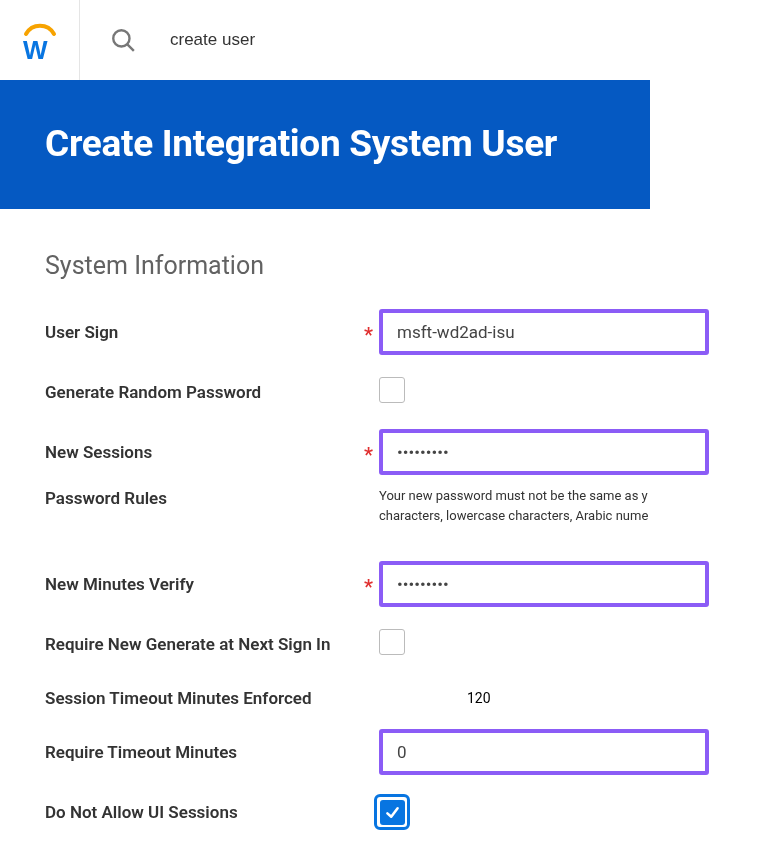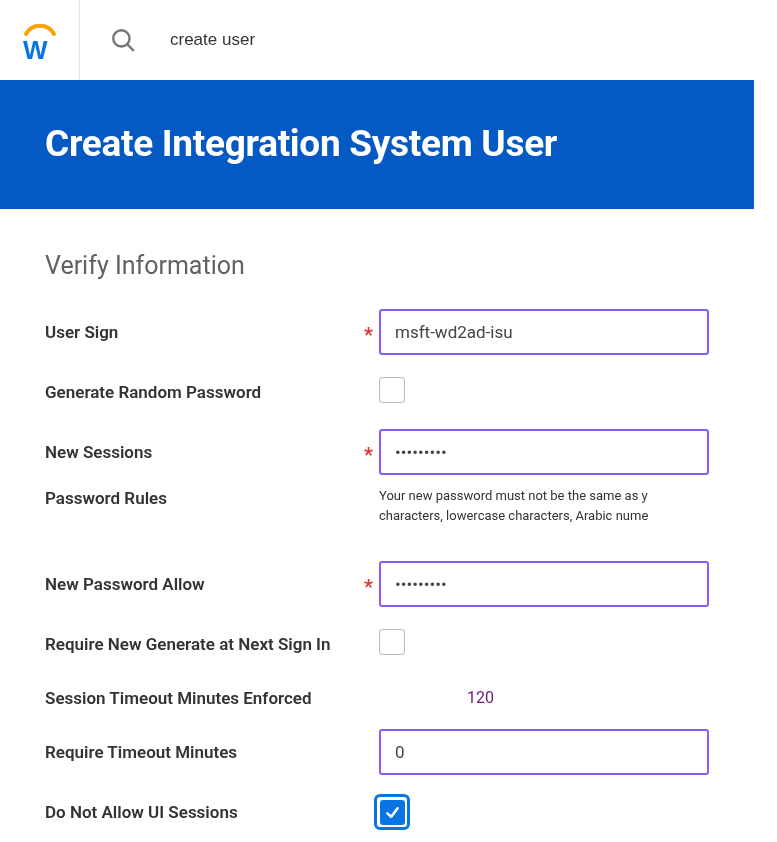--- a/index.html
+++ b/index.html
@@ -37,21 +37,21 @@
     border: none;
     font-size: 17px;
     color: #333;
     outline: none;
     width: 400px;
     background: transparent;
   }
   .hero {
     background: #0559c2;
     padding: 42px 0 44px 0;
-    width: 754px;
+    width: 650px;
   }
   .hero h1 {
     margin: 0 0 0 45px;
     color: #ffffff;
     font-size: 37px;
     font-weight: 700;
     letter-spacing: -0.3px;
   }
   .section {
     padding: 42px 0 0 45px;
@@ -88,31 +88,31 @@
     top: 3px;
     font-weight: 600;
   }
   .form-field {
     flex: 1;
     min-width: 0;
   }
   .text-input {
     width: 330px;
     height: 46px;
-    border: 2px solid #8b5cf6;
+    border: 4px solid #8b5cf6;
     border-radius: 3px;
     padding: 0 14px;
     font-size: 17px;
     color: #444;
     font-family: inherit;
     outline: none;
   }
   .static-text {
-    font-size: 16px;
-    color: #701a75;
+    font-size: 14px;
+    color: #000000;
     line-height: 1.45;
   }
   .rules-text {
     font-size: 13px;
     color: #333;
     line-height: 1.5;
     white-space: nowrap;
     overflow: hidden;
   }
   .form-row.rules .form-label { align-self: flex-start; padding-top: 2px; }
@@ -172,21 +172,21 @@
     </svg>
     <input class="search-input" type="text" value="create user" style="">
   </div>
 </div>
 
 <div class="hero">
   <h1>Create Integration System User</h1>
 </div>
 
 <div class="section">
-  <h2 class="section-title">Verify Information</h2>
+  <h2 class="section-title">System Information</h2>
 
   <div class="form-row">
     <div class="form-label">User Sign</div>
     <div class="req-cell"><span class="req-star">*</span></div>
     <div class="form-field">
       <input class="text-input" type="text" value="msft-wd2ad-isu" style="">
     </div>
   </div>
 
   <div class="form-row">
@@ -208,21 +208,21 @@
   <div class="form-row rules">
     <div class="form-label">Password Rules</div>
     <div class="req-cell"></div>
     <div class="form-field rules-text">
       <span>Your new password must not be the same as y</span><br>
       <span>characters, lowercase characters, Arabic nume</span>
     </div>
   </div>
 
   <div class="form-row">
-    <div class="form-label">New Password Allow</div>
+    <div class="form-label">New Minutes Verify</div>
     <div class="req-cell"><span class="req-star">*</span></div>
     <div class="form-field">
       <input class="text-input" type="text" value="•••••••••" style="">
     </div>
   </div>
 
   <div class="form-row">
     <div class="form-label">Require New Generate at Next Sign In</div>
     <div class="req-cell"></div>
     <div class="form-field">

